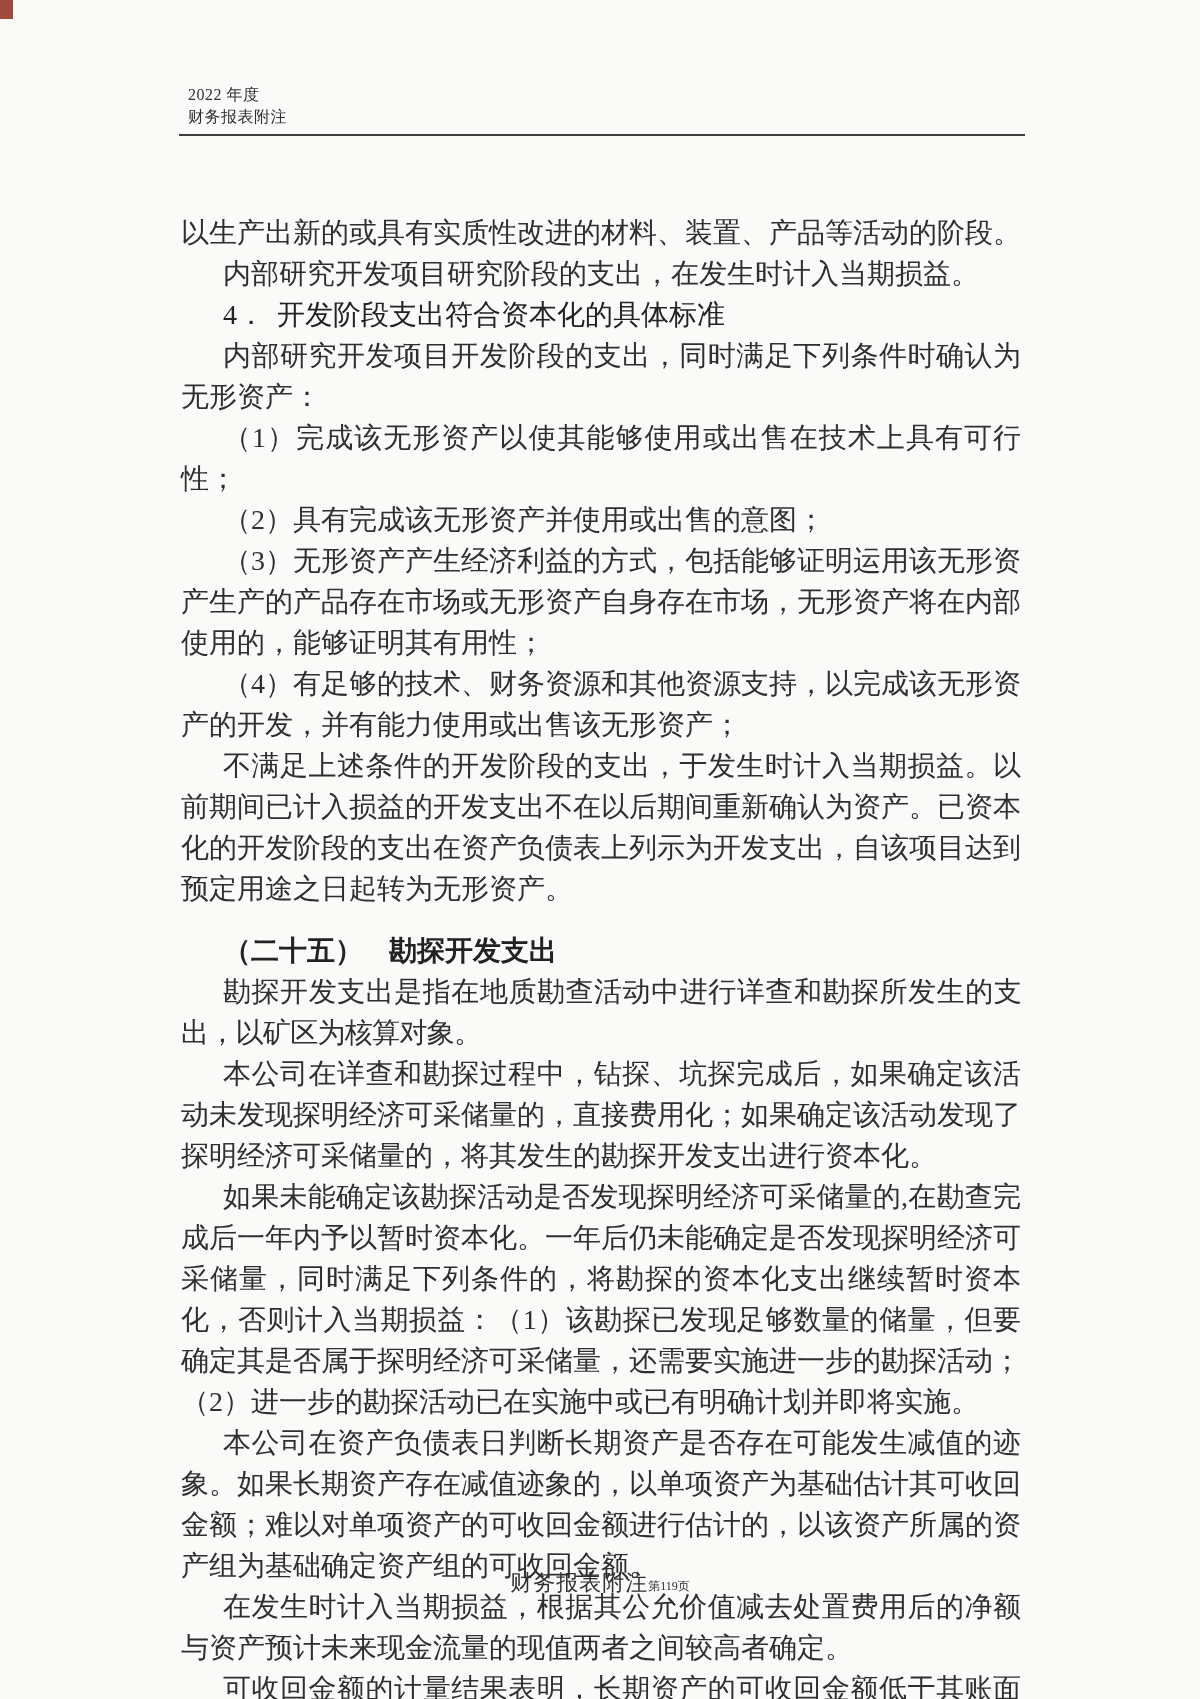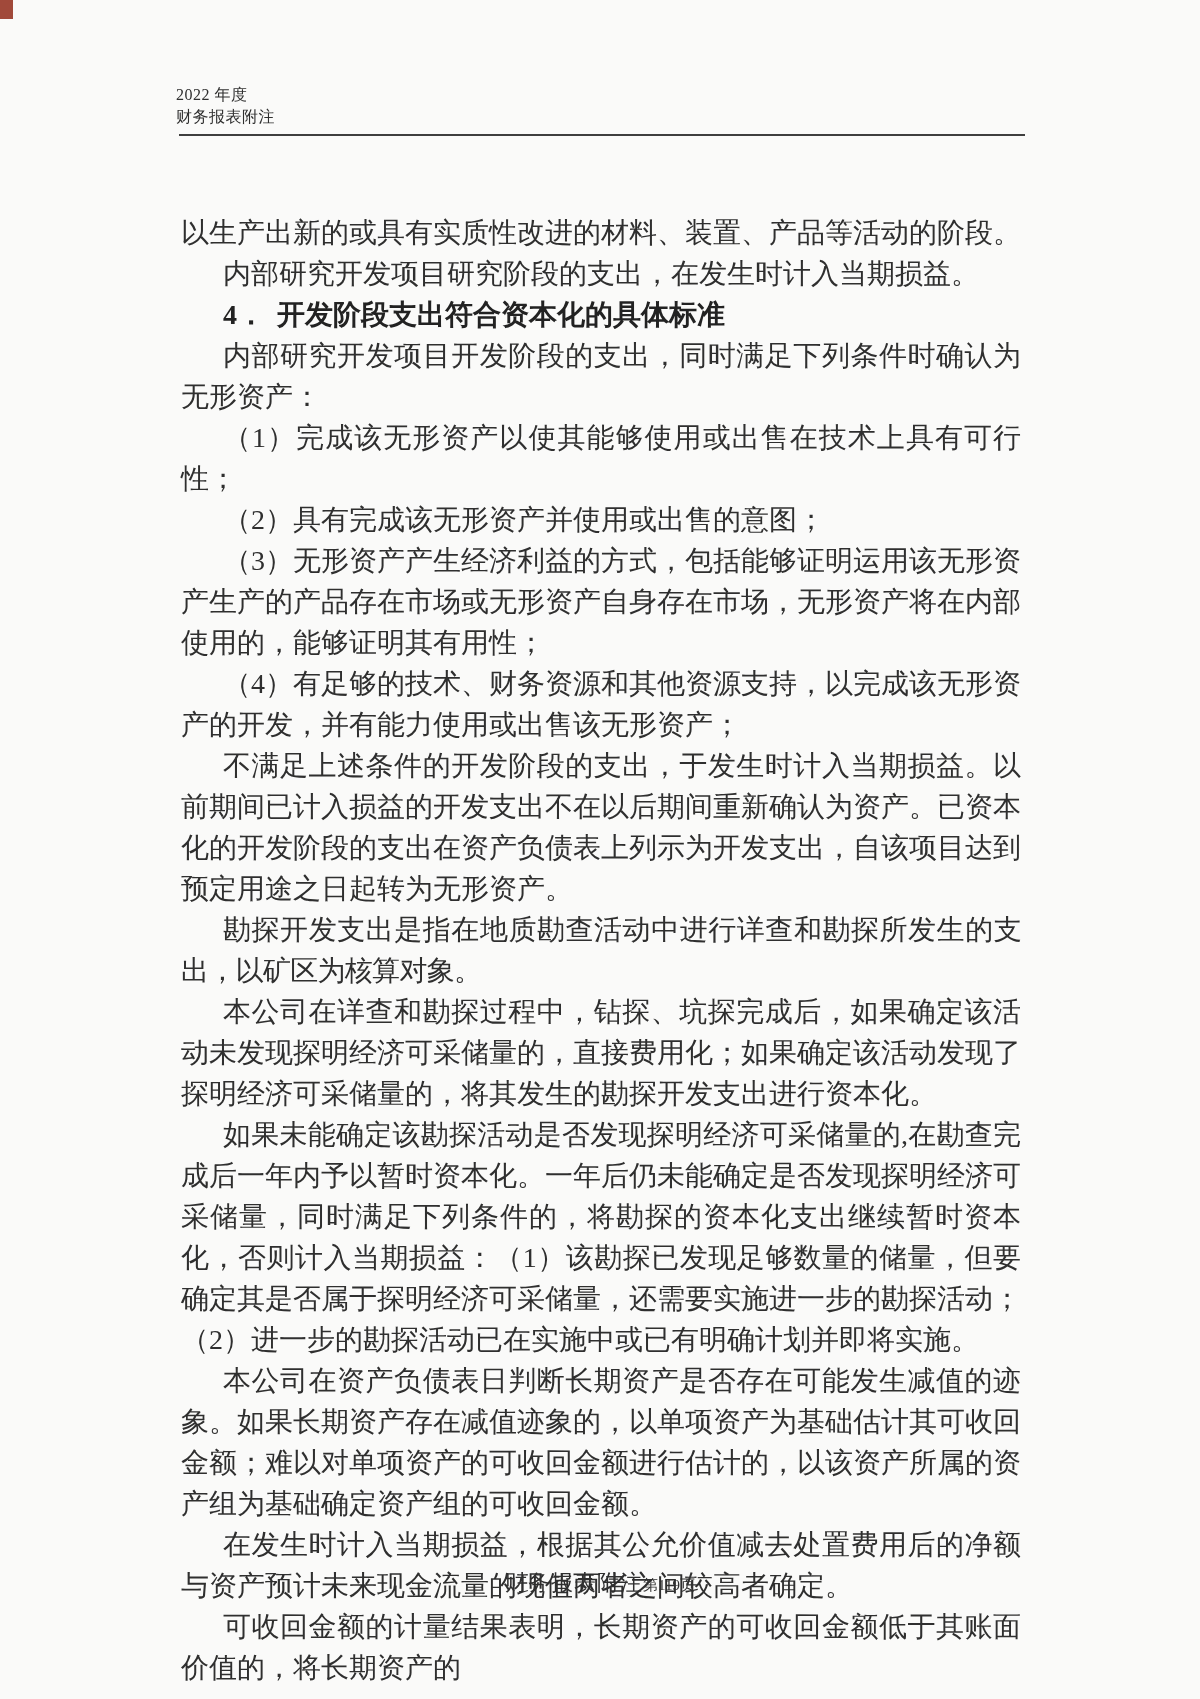--- a/index.html
+++ b/index.html
@@ -19,21 +19,21 @@
   .corner-mark {
     position: absolute;
     left: 0;
     top: 0;
     width: 13px;
     height: 19px;
     background: #a1493a;
   }
   .header {
     position: absolute;
-    left: 176px;
+    left: 188px;
     top: 84px;
     font-size: 16px;
     line-height: 22px;
     color: #2f2f2f;
     letter-spacing: 0.5px;
   }
   .header-rule {
     position: absolute;
     left: 179px;
     top: 134px;
@@ -51,21 +51,21 @@
     text-align: justify;
     text-justify: inter-ideograph;
   }
   .para {
     margin: 0;
     text-indent: 42px;
   }
   .para.no-indent { text-indent: 0; }
   .para.tight { letter-spacing: -0.7px; }
   .para.numbered {
-    font-weight: bold;
+    font-weight: normal;
     color: #222;
   }
   .para.numbered .label { margin-right: 12px; }
   .para.section {
     font-weight: bold;
     color: #222;
     margin-top: 21px;
   }
   .para.section .label { margin-right: 26px; }
   .footer {
@@ -74,21 +74,21 @@
     top: 1568px;
     width: 100%;
     text-align: center;
     white-space: nowrap;
   }
   .footer .footer-title {
     font-size: 22px;
     letter-spacing: 1px;
   }
   .footer .footer-page {
-    font-size: 15px;
+    font-size: 12px;
   }
 </style>
 </head>
 <body>
 
 <div class="page">
   <div class="corner-mark"></div>
 
   <div class="header">
     <div>2022 年度</div>
@@ -99,20 +99,21 @@
   <div class="doc-body">
       <p class="para body no-indent">以生产出新的或具有实质性改进的材料、装置、产品等活动的阶段。</p>
       <p class="para body">内部研究开发项目研究阶段的支出，在发生时计入当期损益。</p>
       <p class="para numbered"><span class="label">4．</span><span class="title">开发阶段支出符合资本化的具体标准</span></p>
       <p class="para body">内部研究开发项目开发阶段的支出，同时满足下列条件时确认为无形资产：</p>
       <p class="para body">（1）完成该无形资产以使其能够使用或出售在技术上具有可行性；</p>
       <p class="para body">（2）具有完成该无形资产并使用或出售的意图；</p>
       <p class="para body">（3）无形资产产生经济利益的方式，包括能够证明运用该无形资产生产的产品存在市场或无形资产自身存在市场，无形资产将在内部使用的，能够证明其有用性；</p>
       <p class="para body">（4）有足够的技术、财务资源和其他资源支持，以完成该无形资产的开发，并有能力使用或出售该无形资产；</p>
       <p class="para body">不满足上述条件的开发阶段的支出，于发生时计入当期损益。以前期间已计入损益的开发支出不在以后期间重新确认为资产。已资本化的开发阶段的支出在资产负债表上列示为开发支出，自该项目达到预定用途之日起转为无形资产。</p>
+      <p class="para section"><span class="label">（二十五）</span><span class="title">勘探开发支出</span></p>
       <p class="para body tight">勘探开发支出是指在地质勘查活动中进行详查和勘探所发生的支出，以矿区为核算对象。</p>
       <p class="para body">本公司在详查和勘探过程中，钻探、坑探完成后，如果确定该活动未发现探明经济可采储量的，直接费用化；如果确定该活动发现了探明经济可采储量的，将其发生的勘探开发支出进行资本化。</p>
       <p class="para body">如果未能确定该勘探活动是否发现探明经济可采储量的,在勘查完成后一年内予以暂时资本化。一年后仍未能确定是否发现探明经济可采储量，同时满足下列条件的，将勘探的资本化支出继续暂时资本化，否则计入当期损益：（1）该勘探已发现足够数量的储量，但要确定其是否属于探明经济可采储量，还需要实施进一步的勘探活动；（2）进一步的勘探活动已在实施中或已有明确计划并即将实施。</p>
       <p class="para body">本公司在资产负债表日判断长期资产是否存在可能发生减值的迹象。如果长期资产存在减值迹象的，以单项资产为基础估计其可收回金额；难以对单项资产的可收回金额进行估计的，以该资产所属的资产组为基础确定资产组的可收回金额。</p>
       <p class="para body">在发生时计入当期损益，根据其公允价值减去处置费用后的净额与资产预计未来现金流量的现值两者之间较高者确定。</p>
       <p class="para body">可收回金额的计量结果表明，长期资产的可收回金额低于其账面价值的，将长期资产的</p>
     </div>
 
   <div class="footer">
     <span class="footer-title">财务报表附注</span><span class="footer-page">第119页</span>

